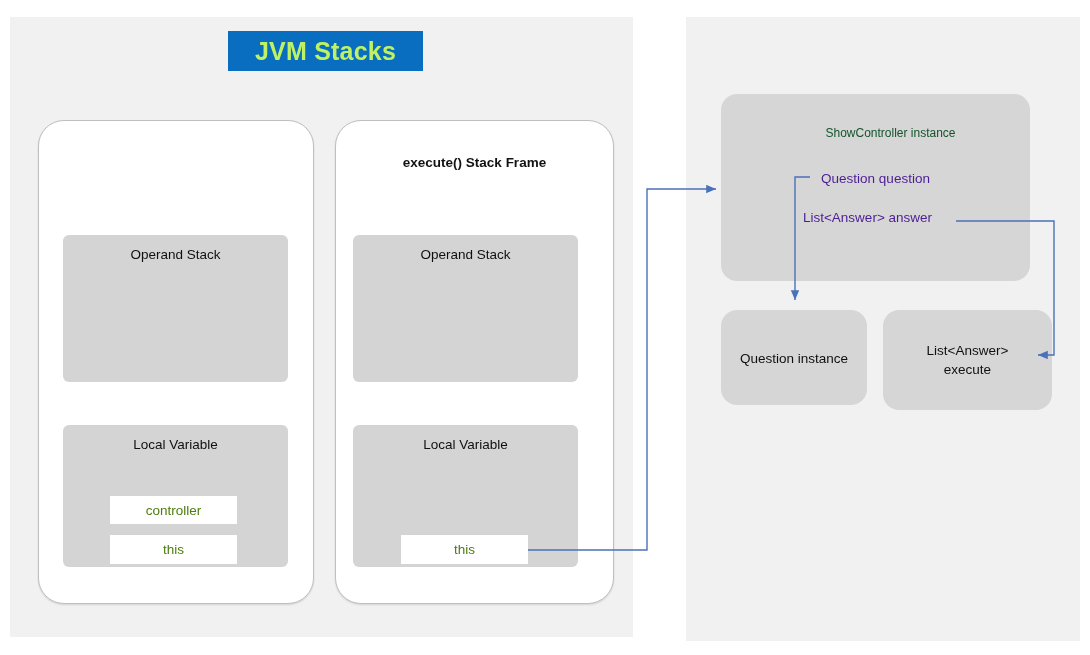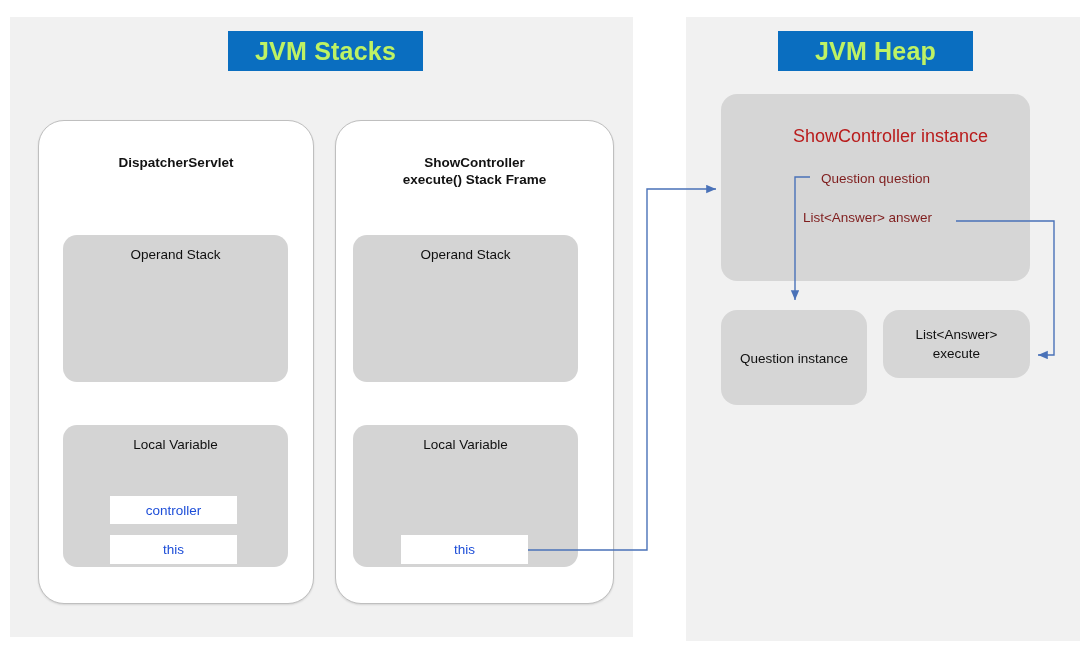--- a/index.html
+++ b/index.html
@@ -61,21 +61,21 @@
     font-weight: bold;
     color: #121212;
     line-height: 17px;
   }
   .frame-heading span { display: block; }
 
   
   .gray-block {
     position: absolute;
     background: #d4d4d4;
-    border-radius: 14px;
+    border-radius: 6px;
   }
   .gray-block > .block-label {
     position: absolute;
     left: 0; right: 0;
     top: 12px;
     text-align: center;
     font-size: 13.5px;
     color: #101010;
   }
   #operand-left   { left: 63px;  top: 235px; width: 225px; height: 147px; }
@@ -84,50 +84,50 @@
   #localvar-right { left: 353px; top: 425px; width: 225px; height: 142px; }
 
   
   .slot {
     position: absolute;
     background: #ffffff;
     display: flex;
     align-items: center;
     justify-content: center;
     font-size: 13.5px;
-    color: #1d4ed8;
+    color: #4d7c0f;
   }
   #slot-controller { left: 110px; top: 496px; width: 127px; height: 28px; }
   #slot-this-left  { left: 110px; top: 535px; width: 127px; height: 29px; }
   #slot-this-right { left: 401px; top: 535px; width: 127px; height: 29px; }
 
   
   .heap-box {
     position: absolute;
     background: #d6d6d6;
     border-radius: 16px;
   }
   #heap-showcontroller { left: 721px; top: 94px;  width: 309px; height: 187px; }
   #heap-question       { left: 721px; top: 310px; width: 146px; height: 95px; }
-  #heap-listanswer     { left: 883px; top: 310px; width: 147px; height: 68px; }
+  #heap-listanswer     { left: 883px; top: 310px; width: 147px; height: 100px; padding-left: 22px; }
 
   .heap-title-text {
     position: absolute;
     left: 0; right: 0;
     top: 32px;
     text-align: center;
-    font-size: 18px;
-    color: #b91c1c;
+    font-size: 12px;
+    color: #14532d;
     margin-left: 30px;
   }
   .heap-field {
     position: absolute;
     text-align: center;
     font-size: 13.5px;
-    color: #7f1d1d;
+    color: #4c1d95;
     white-space: nowrap;
   }
   #field-question { left: 0; right: 0; top: 77px; }
   #field-answer   { left: 0; right: 16px; top: 116px; }
 
   .heap-center-text {
     position: absolute;
     left: 6px; right: 6px;
     top: 50%;
     transform: translateY(-50%);
@@ -150,56 +150,53 @@
 <body>
 
 <div id="canvas">
 
   <div class="region" id="stacks-region"></div>
 
   <div class="title-badge" id="stacks-title">JVM Stacks</div>
 
   <div class="frame-card" id="frame-left">
     <div class="frame-heading">
-      <span>DispatcherServlet</span>
     </div>
   </div>
 
   <div class="gray-block" id="operand-left">
     <div class="block-label">Operand Stack</div>
   </div>
 
   <div class="gray-block" id="localvar-left">
     <div class="block-label">Local Variable</div>
   </div>
 
   <div class="slot" id="slot-controller">controller</div>
 
   <div class="slot" id="slot-this-left">this</div>
 
   <div class="frame-card" id="frame-right">
     <div class="frame-heading">
-      <span>ShowController</span>
       <span>execute() Stack Frame</span>
     </div>
   </div>
 
   <div class="gray-block" id="operand-right">
     <div class="block-label">Operand Stack</div>
   </div>
 
   <div class="gray-block" id="localvar-right">
     <div class="block-label">Local Variable</div>
   </div>
 
   <div class="slot" id="slot-this-right">this</div>
 
   <div class="region" id="heap-region"></div>
 
-  <div class="title-badge" id="heap-title">JVM Heap</div>
 
   <div class="heap-box" id="heap-showcontroller">
     <div class="heap-title-text">ShowController instance</div>
     <div class="heap-field" id="field-question">Question question</div>
     <div class="heap-field" id="field-answer">List&lt;Answer&gt; answer</div>
   </div>
 
   <div class="heap-box" id="heap-question">
     <div class="heap-center-text">Question instance</div>
   </div>

